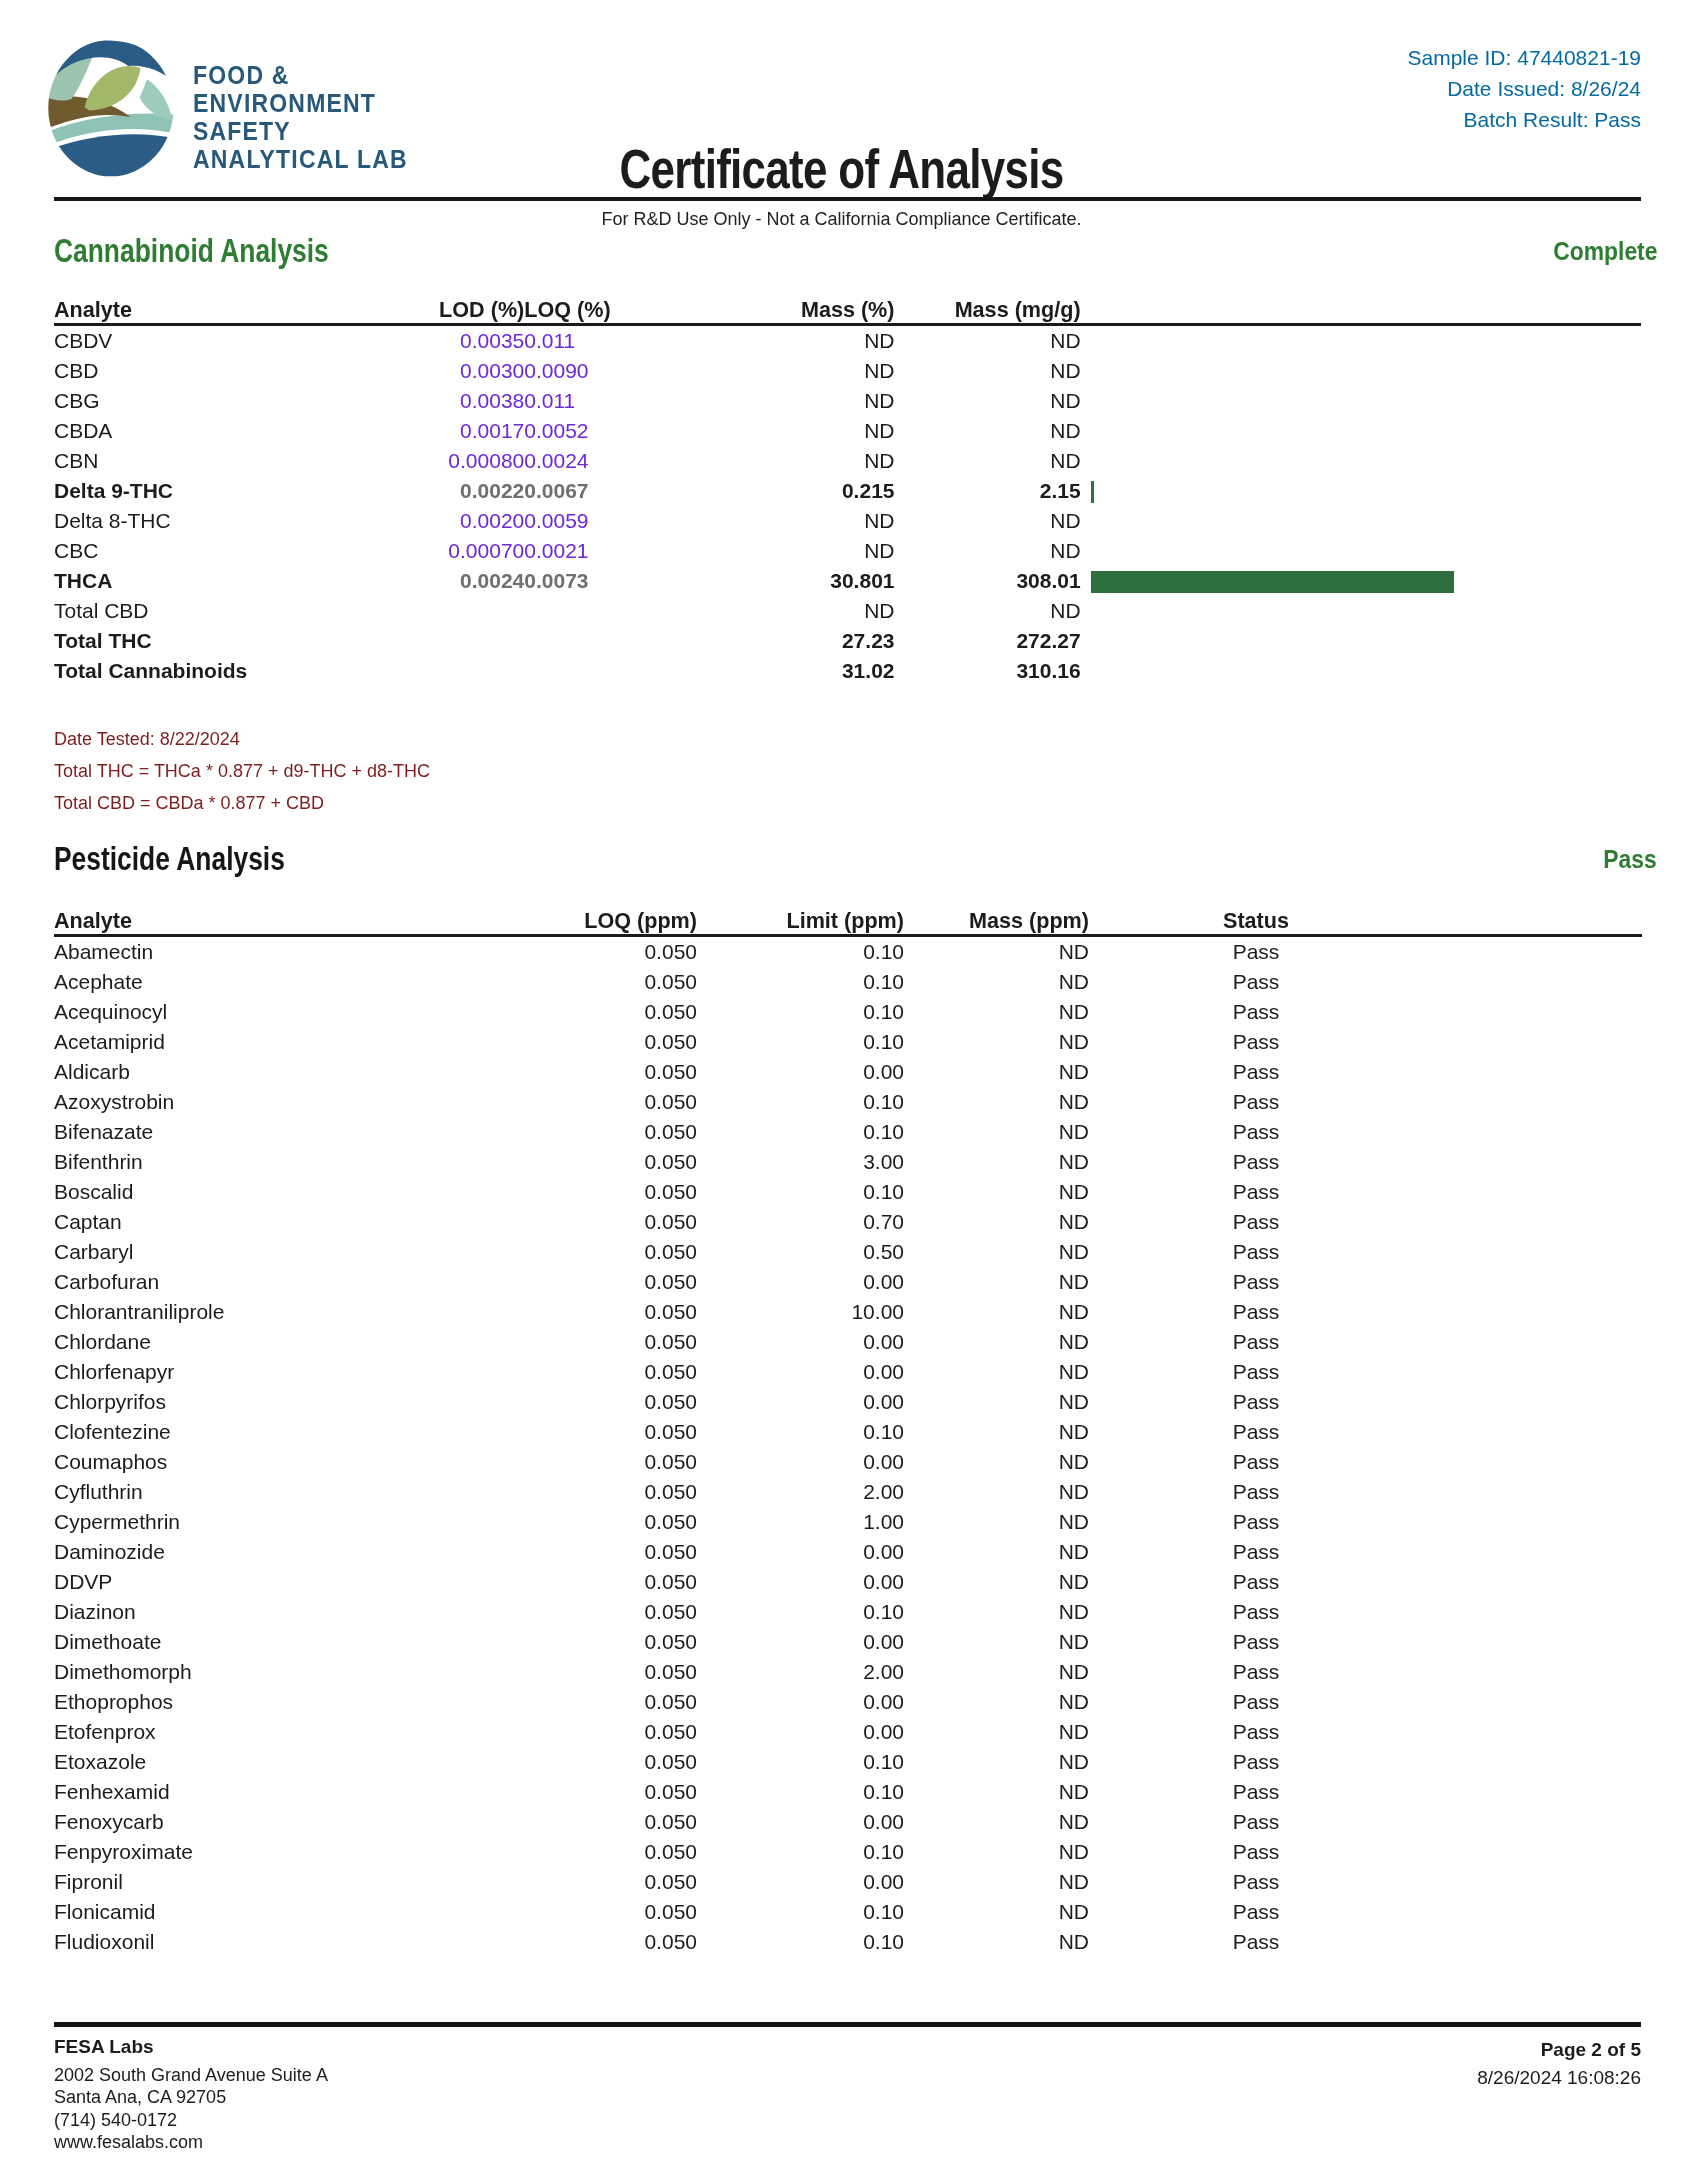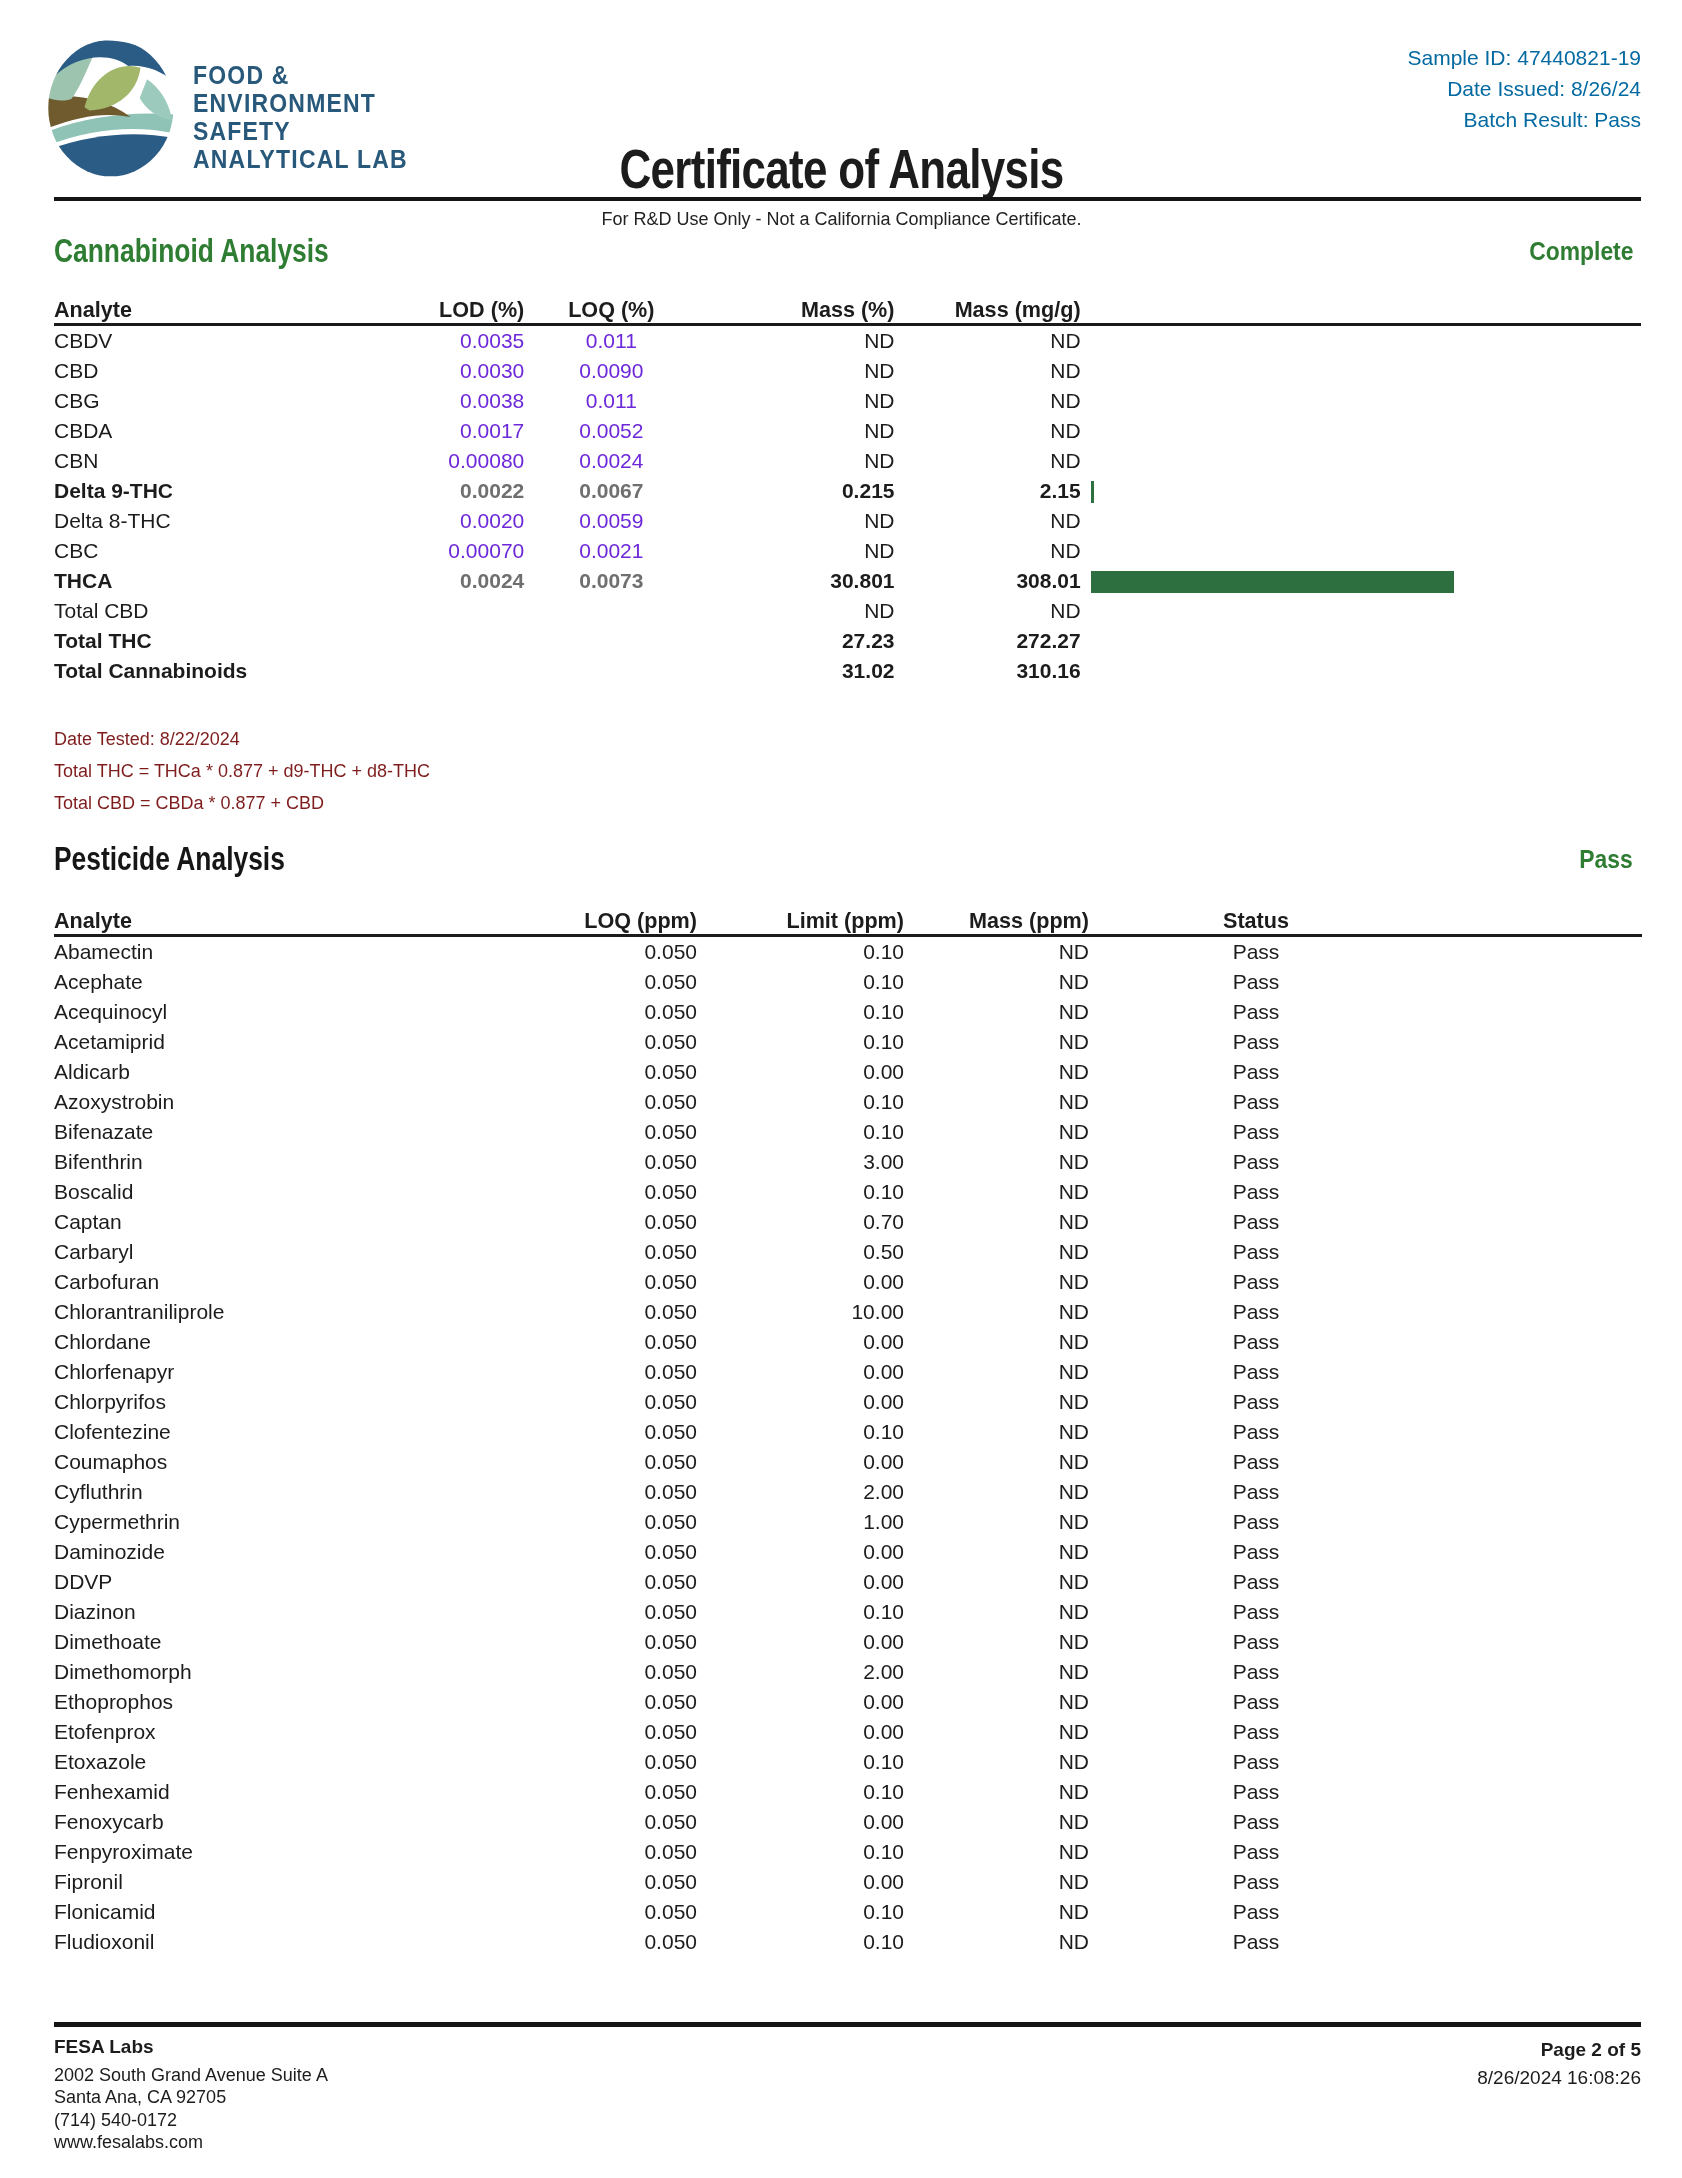--- a/index.html
+++ b/index.html
@@ -31,42 +31,42 @@
     font-size:55px;font-weight:bold;letter-spacing:-0.9px;
     transform:scaleX(.8);transform-origin:center;
     white-space:nowrap;
   }
   .top-rule{position:absolute;left:54px;right:42px;top:197px;height:4.3px;background:#151515;}
   .subtitle{
     position:absolute;left:0;top:209px;width:100%;text-align:center;
     font-size:18px;color:#222;
   }
   
-  .section-row{position:absolute;left:54px;right:50px;display:flex;justify-content:space-between;align-items:center;}
+  .section-row{position:absolute;left:54px;right:26px;display:flex;justify-content:space-between;align-items:center;}
   .section-title{font-size:33px;font-weight:bold;transform:scaleX(.8);transform-origin:left center;white-space:nowrap;}
   .green{color:#2e7d32;}
   .dark{color:#161616;}
   .section-status{font-size:26px;font-weight:bold;color:#2e7d32;transform:scaleX(.88);transform-origin:right center;}
   #cann-section{top:232px;}
   #pest-section{top:840px;}
   
   .tbl{display:table;table-layout:fixed;width:1587px;position:absolute;left:54px;}
   #cann-table{top:297px;}
   #pest-table{top:908px;}
   .tr{display:table-row;height:30px;}
   .ptr{display:table-row;height:30px;}
   .thead{display:table-row;height:29px;}
   .th,.td{display:table-cell;vertical-align:middle;}
   .th{font-size:21.6px;font-weight:bold;border-bottom:3.5px solid #1b1b1b;margin-left:20px;}
   .td{font-size:21px;}
   .tbody{display:table-row-group;}
   
   .c0{width:294px;text-align:left;}
   .c1{width:176px;text-align:right;}
-  .c2{width:174px;text-align:center;}
+  .c2{width:174px;text-align:left;}
   .c3{width:196px;text-align:right;}
   .c4{width:186px;text-align:right;}
   .c5{width:560px;text-align:left;}
   
   .p0{width:467px;text-align:left;}
   .p1{width:176px;text-align:right;}
   .p2{width:207px;text-align:right;}
   .p3{width:185px;text-align:right;}
   .p4{width:334px;text-align:center;}
   .p5{width:219px;}

